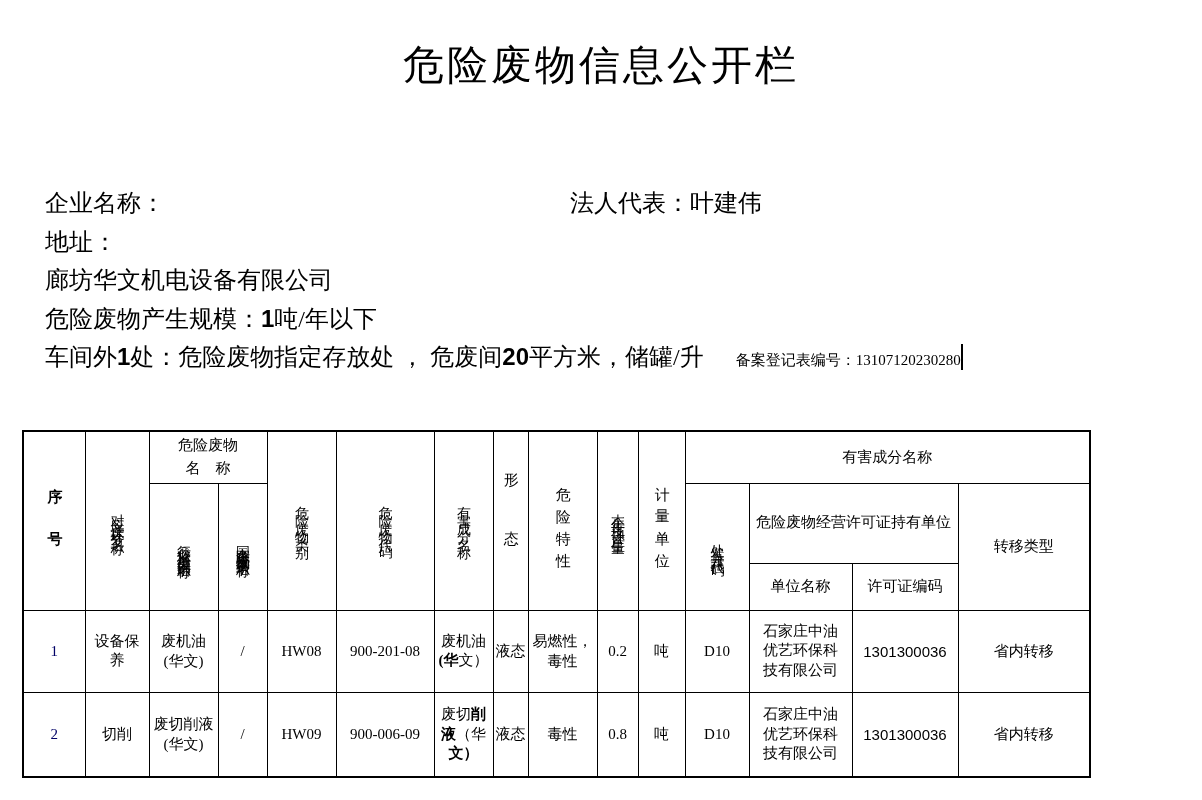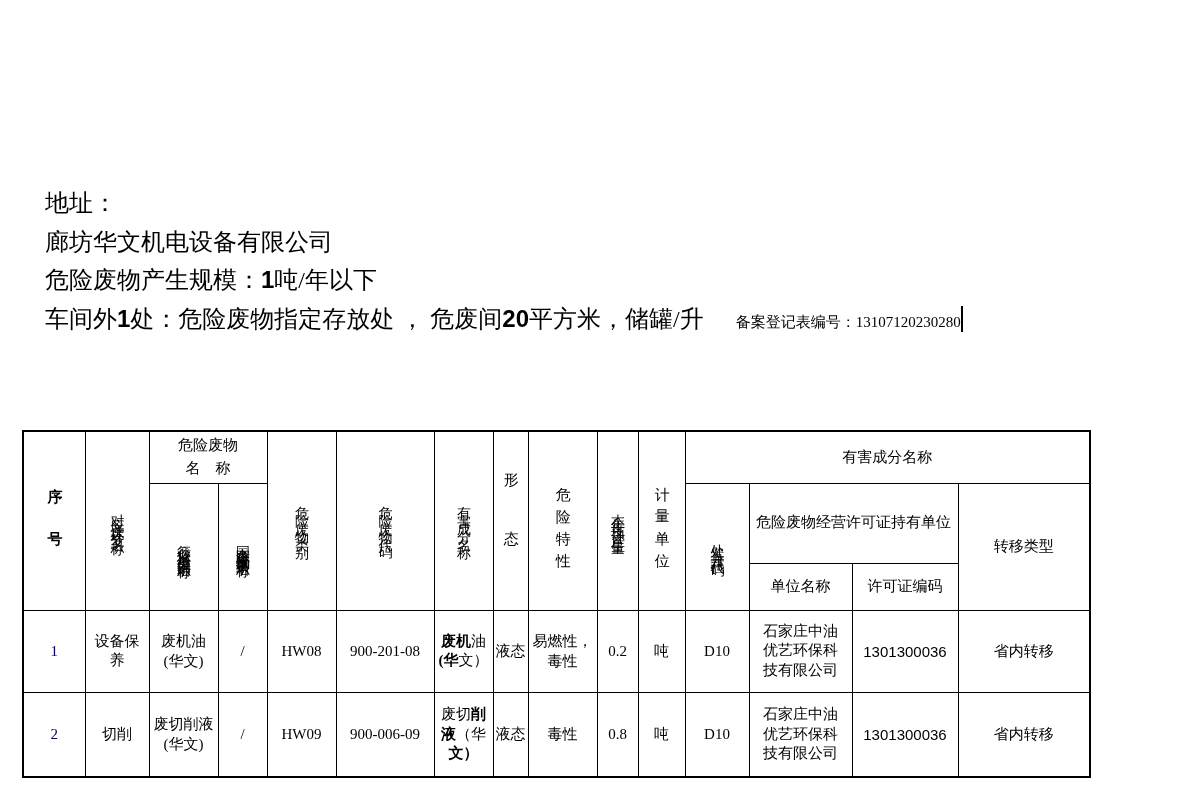--- a/index.html
+++ b/index.html
@@ -46,22 +46,27 @@
   .h2row{height:80px;}
   .h3row{height:47px;}
   .r1row{height:82px;}
   .r2row{height:85px;}
 </style>
 </head>
 <body>
 
 <div class="page">
 
+  <h1 class="title">危险废物信息公开栏</h1>
 
   <div class="info">
+    <div class="iline">
+      <span>企业名称：</span>
+      <span class="rpart">法人代表：叶建伟</span>
+    </div>
     <div class="iline">
       <span>地址：</span>
     </div>
     <div class="iline">
       <span>廊坊华文机电设备有限公司</span>
     </div>
     <div class="iline">
       <span><span>危险废物产生规模：</span><span style="font-weight: bold; font-family: &quot;Liberation Sans&quot;, &quot;DejaVu Sans&quot;, sans-serif;">1</span><span>吨/年以下</span></span>
     </div>
     <div class="iline">
@@ -117,21 +122,21 @@
       <th class="cell-licno-h">许可证编码</th>
     </tr>
 
     <tr class="r1row">
       <td class="cell-seq">1</td>
       <td class="b cell-stage">设备保养</td>
       <td class="b cell-industry">废机油(华文)</td>
       <td class="cell-num">/</td>
       <td class="b">HW08</td>
       <td class="b">900-201-08</td>
-      <td class="cell-harmful"><span style="font-weight: bold;">废机</span><span>油</span><span style="font-weight: bold;">(华</span><span>文）</span></td>
+      <td class="cell-harmful"><span style="font-weight: normal;">废机</span><span>油</span><span style="font-weight: bold;">(华</span><span>文）</span></td>
       <td class="b cell-form">液态</td>
       <td class="b cell-hazard">易燃性，毒性</td>
       <td class="cell-num">0.2</td>
       <td class="b">吨</td>
       <td class="cell-num">D10</td>
       <td class="cell-uname"><span>石家庄中油优艺环保科技有限公司</span></td>
       <td class="cell-license">1301300036</td>
       <td>省内转移</td>
     </tr>
     <tr class="r2row">

